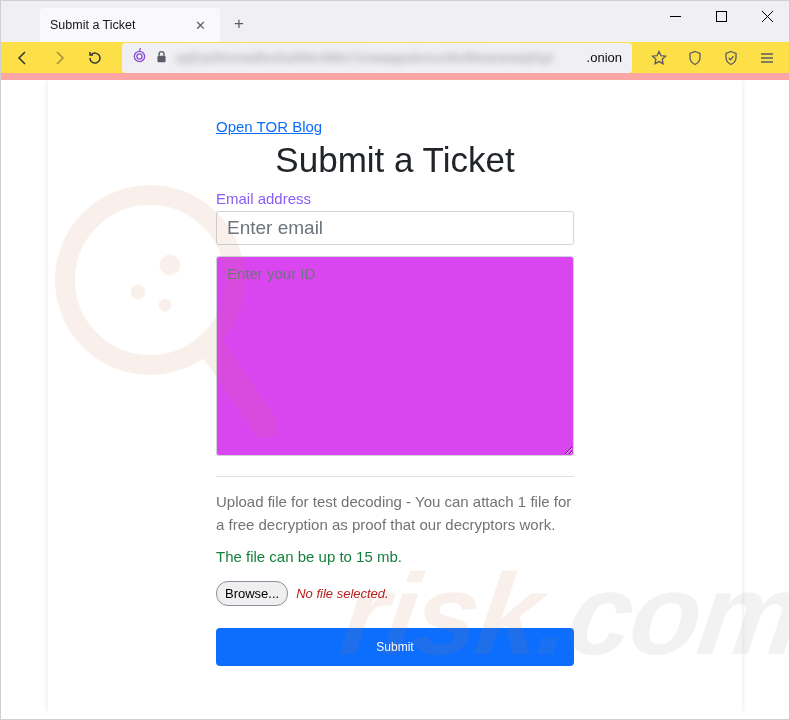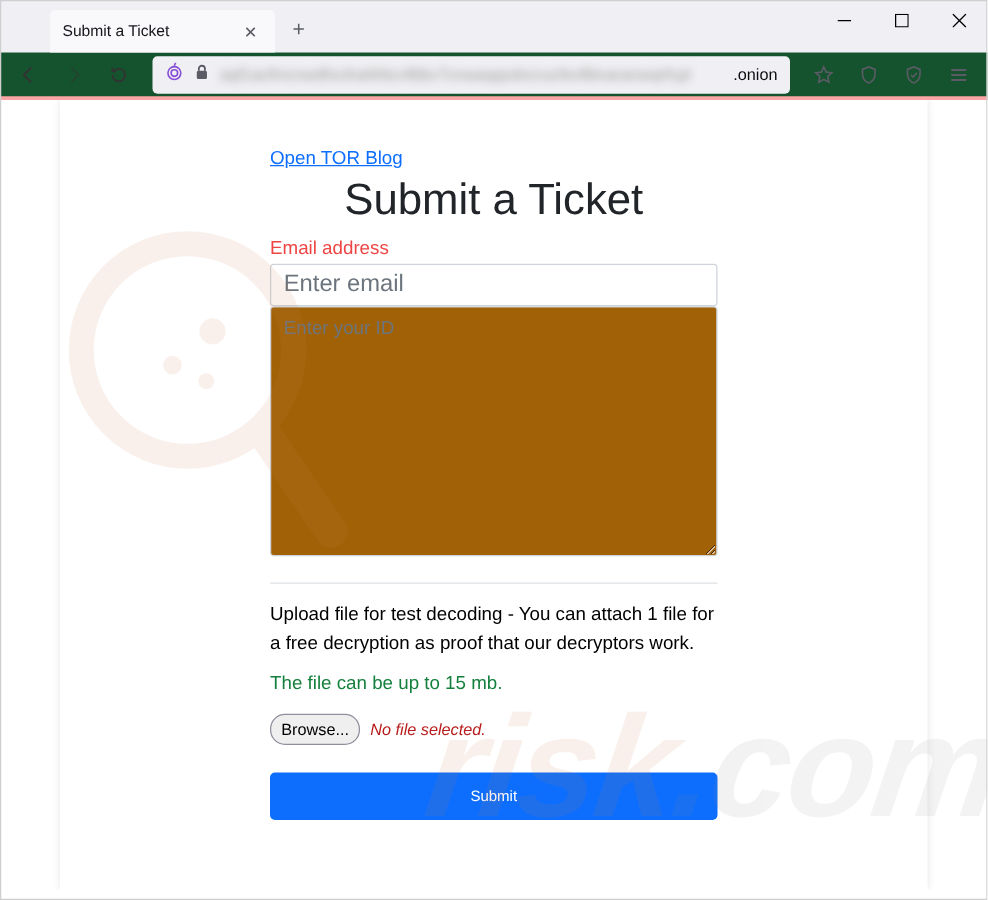--- a/index.html
+++ b/index.html
@@ -7,42 +7,42 @@
 
 .title-bar { height: 42px; background: #f0f0f4; display: flex; align-items: flex-start; }
 .tab { margin-top: 8px; margin-left: 40px; width: 180px; height: 34px; background: #f9f9fb; border-top-left-radius: 4px; border-top-right-radius: 4px; display: flex; align-items: center; padding: 0 10px; font-size: 12.5px; color: #15141a; }
 .tab-title { flex: 1; white-space: nowrap; overflow: hidden; }
 .tab-close { color: #5b5b66; font-size: 13px; cursor: pointer; padding: 0 4px; }
 .new-tab { margin-top: 14px; margin-left: 8px; color: #5b5b66; font-size: 17px; font-weight: 300; cursor: pointer; padding: 0 6px; }
 .win-controls { margin-left: auto; display: flex; height: 32px; }
 .win-btn { width: 46px; display: flex; align-items: center; justify-content: center; cursor: pointer; }
 .win-btn svg { width: 11px; height: 11px; }
 
-.toolbar { height: 38px; background: #14532d; display: flex; align-items: center; padding: 0 8px; gap: 6px; border-bottom: 3px solid #fca5a5; }
+.toolbar { height: 38px; background: #fde047; display: flex; align-items: center; padding: 0 8px; gap: 6px; border-bottom: 7px solid #fca5a5; }
 .nav-btn { width: 30px; height: 30px; display: flex; align-items: center; justify-content: center; cursor: pointer; border-radius: 4px; color: #5b5b66; }
 .nav-btn svg { width: 16px; height: 16px; }
 .url-bar { flex: 1; height: 30px; background: #f0f0f4; border-radius: 4px; display: flex; align-items: center; padding: 0 10px; gap: 8px; margin: 0 6px; }
 .url-icon { color: #884fd6; }
 .lock-icon { color: #5b5b66; }
 .url-text { flex: 1; font-size: 13px; color: #999; filter: blur(3.5px); white-space: nowrap; overflow: hidden; }
 .url-suffix { font-size: 13px; color: #0c0c0d; filter: none; margin-left: -4px; }
 
 .content-wrap { background: #fff; padding: 0 48px; height: calc(720px - 80px - 8px); overflow: hidden; }
 .page-card { background: #fff; box-shadow: 0 0 6px rgba(0,0,0,0.1); width: 100%; height: 100%; padding: 38px 168px 30px 168px; position: relative; }
 .page-card::after { content:""; position:absolute; left:0; right:0; bottom:-5px; height:10px; background:#fff; }
 
 .blog-link { color: #0d6efd; text-decoration: underline; font-size: 15px; }
 .page-title { text-align: center; font-size: 35px; font-weight: 400; color: #212529; margin-top: 4px; margin-bottom: 6px; }
-.form-label { font-size: 15px; color: #ef4444; margin-top: 10px; margin-bottom: 4px; display: block; }
+.form-label { font-size: 15px; color: #8b5cf6; margin-top: 10px; margin-bottom: 4px; display: block; }
 .text-input { width: 100%; height: 34px; border: 1px solid #ced4da; border-radius: 3px; padding: 0 10px; font-size: 19px; color: #212529; background: #fff; }
 .text-input::placeholder { color: #6c757d; }
-.textarea-input { width: 100%; height: 200px; border: 1px solid #ced4da; border-radius: 3px; padding: 8px 10px; font-size: 15px; color: #212529; resize: both; background: #a16207; }
+.textarea-input { width: 100%; height: 200px; border: 1px solid #ced4da; border-radius: 3px; padding: 8px 10px; font-size: 15px; color: #212529; resize: both; background: #d946ef; margin-top: 11px; }
 .textarea-input::placeholder { color: #6c757d; }
 hr.sep { border: none; border-top: 1px solid #dee2e6; margin: 16px 0 14px; }
-.upload-text { font-size: 15px; color: #000000; line-height: 1.5; margin-bottom: 12px; }
+.upload-text { font-size: 15px; color: #737373; line-height: 1.5; margin-bottom: 12px; }
 .size-text { font-size: 15px; color: #15803d; margin-bottom: 16px; }
 .browse-row { display: flex; align-items: center; gap: 8px; margin-bottom: 22px; }
 .browse-btn { background: #efefef; border: 1px solid #8f8f9d; border-radius: 12px; padding: 4px 8px; font-size: 13px; color: #000; cursor: pointer; }
 .no-file { font-size: 13px; color: #b91c1c; font-style: italic; }
 .submit-btn { width: 100%; height: 38px; background: #0d6efd; color: #fff; border: none; border-radius: 4px; font-size: 12px; cursor: pointer; }
 
 
 .watermark { position: absolute; top: 0; left: 0; width: 790px; height: 720px; pointer-events: none; opacity: 0.10; z-index: 9; }
 .wm-lens { position: absolute; left: 50px; top: 180px; }
 .wm-text { position: absolute; right: -10px; bottom: 40px; font-size: 115px; font-weight: bold; font-style: italic; letter-spacing: -2px; color: #c97a4e; transform: skewX(-8deg); white-space: nowrap; }

